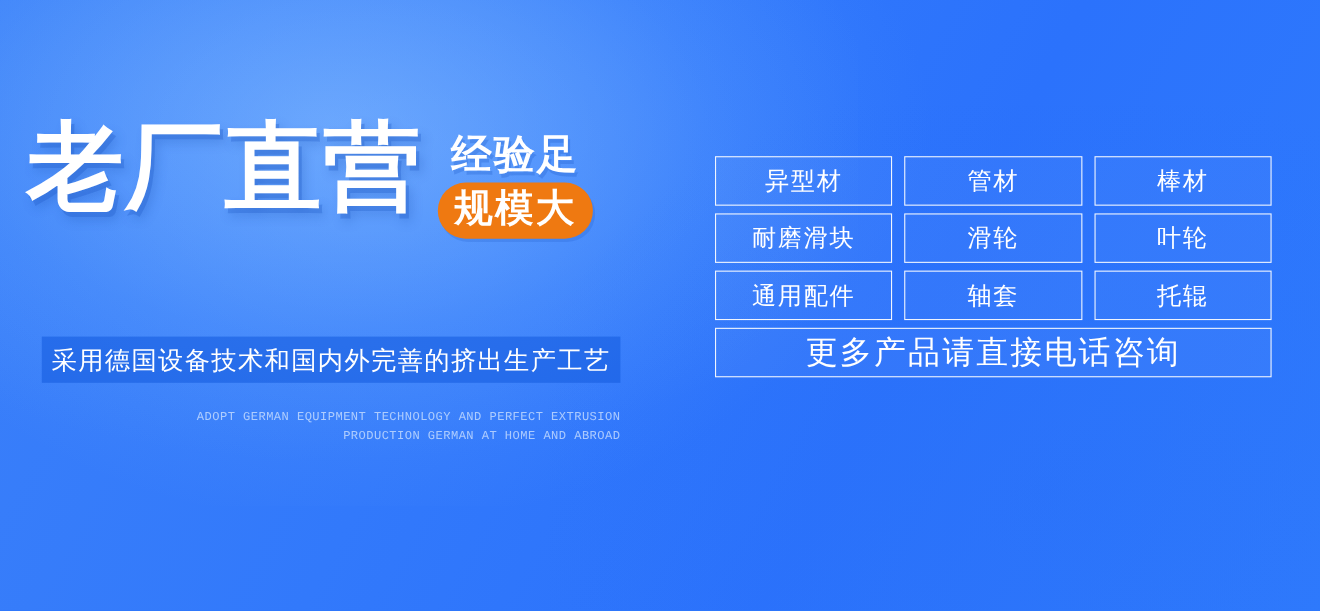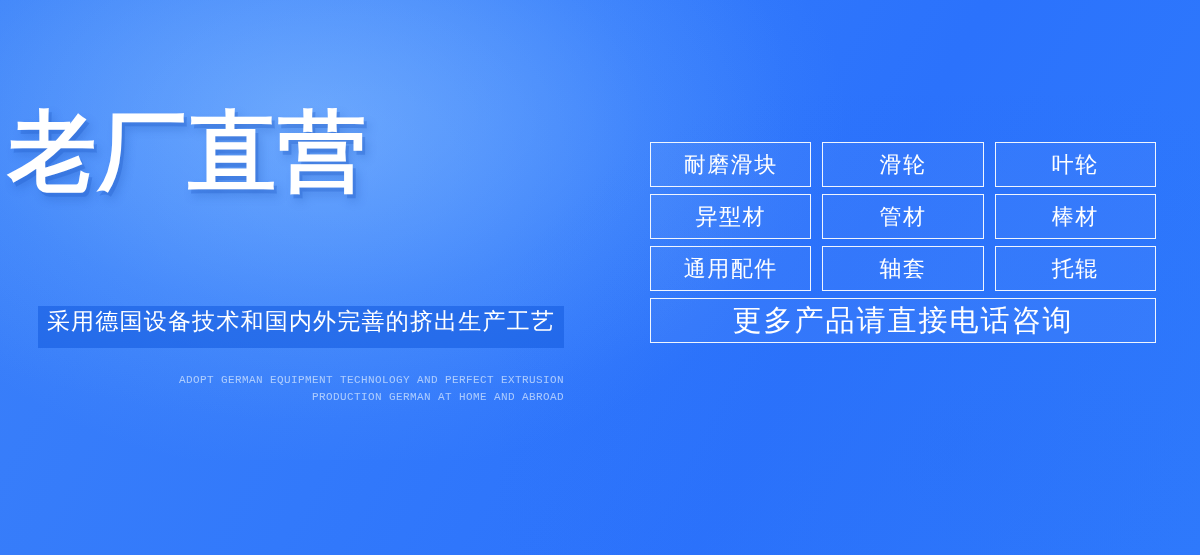--- a/index.html
+++ b/index.html
@@ -34,21 +34,21 @@
   }
 
   
   .left {
     position: absolute;
     left: 0; top: 0;
     width: 620px; height: 555px;
   }
   .headline-row {
     position: absolute;
-    left: 8px;
+    left: 24px;
     top: 108px;
     display: flex;
     align-items: flex-start;
   }
   .headline-main {
     font-size: 88px;
     line-height: 1.0;
     font-weight: bold;
     color: #ffffff;
     letter-spacing: 2px;
@@ -96,20 +96,21 @@
     text-shadow: 1px 2px 4px rgba(25,80,190,0.30);
   }
   .tagline-band {
     position: absolute;
     left: 38px;
     top: 306px;
     width: 526px;
     height: 42px;
     background: rgba(22,94,225,0.62);
     display: flex;
+    align-items: center;
     justify-content: center;
   }
   .tagline-band span {
     font-size: 23px;
     color: #ffffff;
     letter-spacing: 1.2px;
     white-space: nowrap;
   }
   .eng {
     position: absolute;
@@ -175,57 +176,61 @@
 
 <div class="banner">
 
   <div class="sheen-a"></div>
   <div class="sheen-b"></div>
 
   <div class="left">
 
     <div class="headline-row">
       <div class="headline-main">老厂直营</div>
+      <div class="badges">
+        <div class="badge-top">经验足</div>
+        <div class="badge-pill">规模大</div>
+      </div>
     </div>
 
 
     <div class="tagline-band">
       <span>采用德国设备技术和国内外完善的挤出生产工艺</span>
     </div>
 
     <div class="eng">
       <div>ADOPT GERMAN EQUIPMENT TECHNOLOGY AND PERFECT EXTRUSION</div>
       <div>PRODUCTION GERMAN AT HOME AND ABROAD</div>
     </div>
 
   </div>
 
   <div class="grid">
 
     <div class="grid-row">
       <div class="cell">
+        <span>异型材</span>
+      </div>
+      <div class="cell">
+        <span>管材</span>
+      </div>
+      <div class="cell">
+        <span>棒材</span>
+      </div>
+    </div>
+
+    <div class="grid-row">
+      <div class="cell">
         <span>耐磨滑块</span>
       </div>
       <div class="cell">
         <span>滑轮</span>
       </div>
       <div class="cell">
         <span>叶轮</span>
-      </div>
-    </div>
-
-    <div class="grid-row">
-      <div class="cell">
-        <span>异型材</span>
-      </div>
-      <div class="cell">
-        <span>管材</span>
-      </div>
-      <div class="cell">
-        <span>棒材</span>
       </div>
     </div>
 
     <div class="grid-row">
       <div class="cell">
         <span>通用配件</span>
       </div>
       <div class="cell">
         <span>轴套</span>
       </div>

